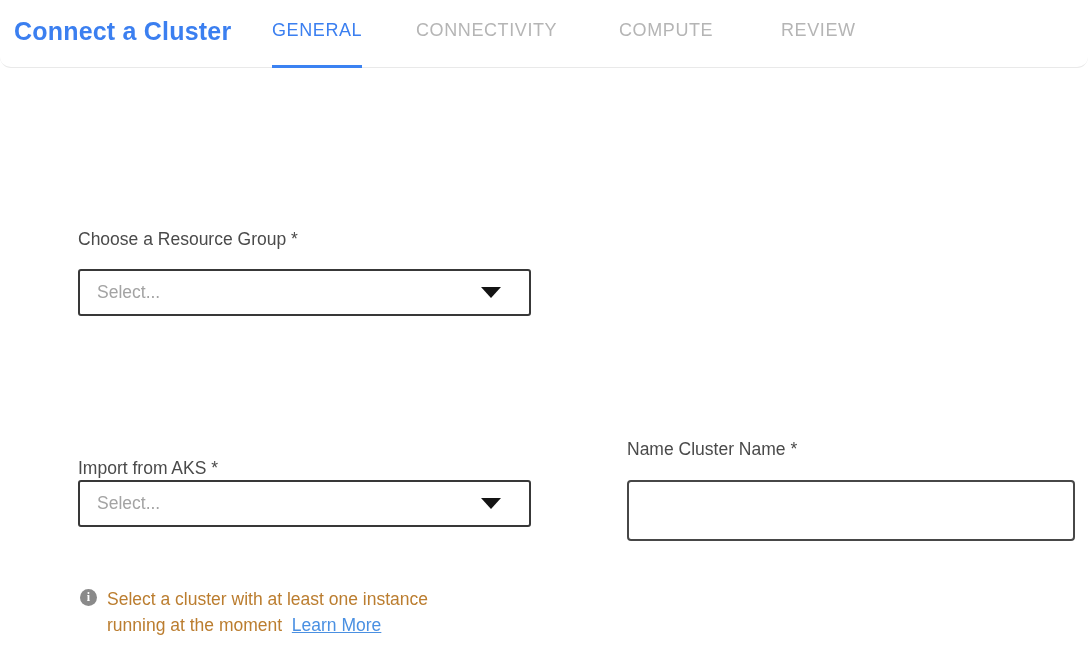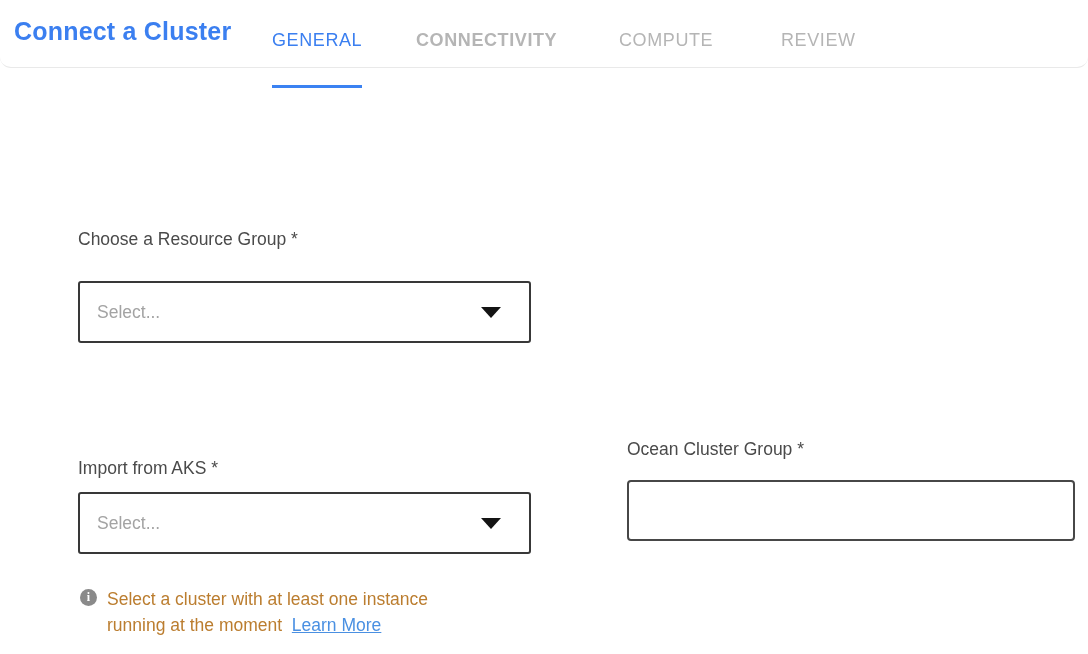--- a/index.html
+++ b/index.html
@@ -5,40 +5,40 @@
   * { margin:0; padding:0; box-sizing:border-box; }
   html,body { width:1088px; height:654px; background:#ffffff;
               font-family:"Liberation Sans", sans-serif; overflow:hidden; }
 
   
   .header { position:relative; width:1088px; height:68px;
             border-bottom:1px solid #e9e9e9; background:#fff;border-radius:11px; }
   .page-title { position:absolute; left:14px; top:17px;
                 font-size:25px; font-weight:700; color:#3b7ff0;
                 letter-spacing:0.2px; }
-  .tab { position:absolute; top:0; height:88px; display:flex;
+  .tab { position:absolute; top:0; height:68px; display:flex;
          align-items:center; padding-bottom:4px; cursor:pointer;
          font-size:18px; letter-spacing:0.6px; color:#b5b5b5;
          border-bottom:3px solid transparent; }
   .tab.active { color:#3b7ff0; border-bottom-color:#3b82f2; }
   .tab-general      { left:272px; }
-  .tab-connectivity { left:416px;font-weight:bold; }
+  .tab-connectivity { left:416px; }
   .tab-compute      { left:619px; }
   .tab-review       { left:781px; }
 
   
   .field-label { position:absolute; font-size:17.5px; color:#4a4a4a; }
   .lbl-resource-group { left:78px;  top:229px; }
   .lbl-import-aks     { left:78px;  top:458px; }
   .lbl-cluster-name   { left:627px; top:439px; }
 
-  .select-box { position:absolute; width:453px; height:62px;
+  .select-box { position:absolute; width:453px; height:47px;
                 border:2px solid #383838; border-radius:3px;
                 background:#fff; display:flex; align-items:center;
-                padding:0 28px 0 17px; cursor:pointer;margin-top:12px; }
+                padding:0 28px 0 17px; cursor:pointer; }
   .sel-resource-group { left:78px; top:269px; }
   .sel-import-aks     { left:78px; top:480px; }
   .select-placeholder { flex:1; font-size:17.5px; color:#a3a3a3; }
   .caret-down { width:0; height:0; border-left:10px solid transparent;
                 border-right:10px solid transparent;
                 border-top:11px solid #141414; }
 
   .text-input { position:absolute; left:627px; top:480px;
                 width:448px; height:61px; border:2px solid #474747;
                 border-radius:4px; background:#fff; font-size:17.5px;
@@ -84,20 +84,20 @@
   <span class="caret-down"></span>
 </div>
 
 <div class="field-label lbl-import-aks">Import from AKS *</div>
 
 <div class="select-box sel-import-aks">
   <span class="select-placeholder">Select...</span>
   <span class="caret-down"></span>
 </div>
 
-<div class="field-label lbl-cluster-name">Ocean Cluster Group *</div>
+<div class="field-label lbl-cluster-name">Name Cluster Name *</div>
 
 <input type="text" class="text-input" value="" style="">
 
 <div class="note">
   <span class="info-icon">i</span>
   <span class="note-text"><span>Select a cluster with at least one instance running at the moment</span>&nbsp; <a class="learn-more">Learn More</a></span>
 </div>
 
 </body></html>

